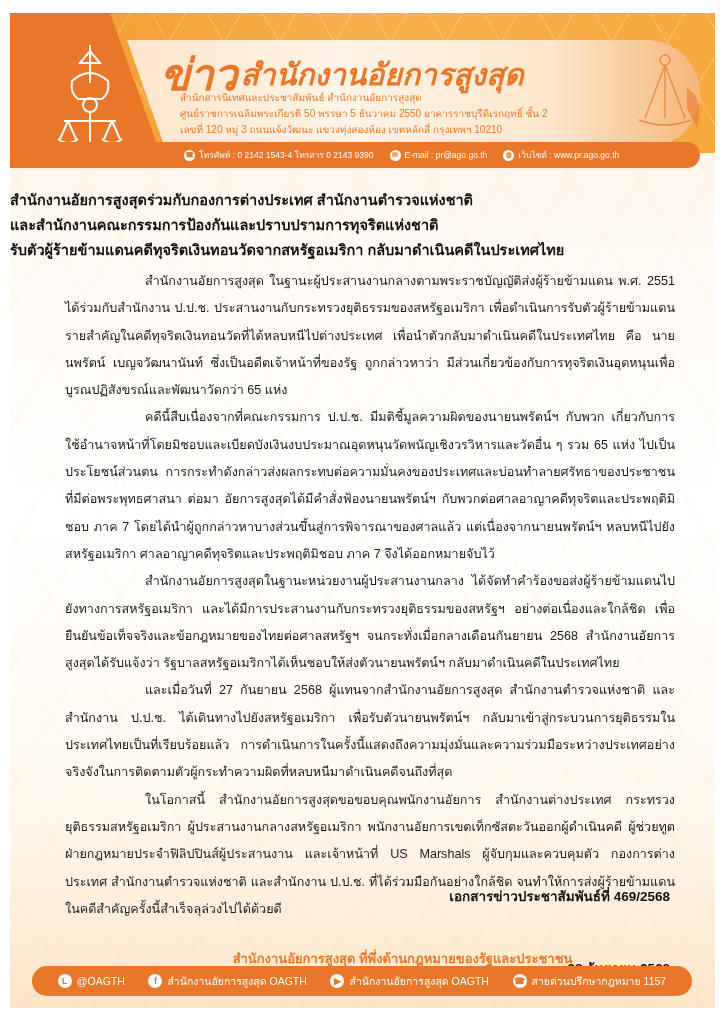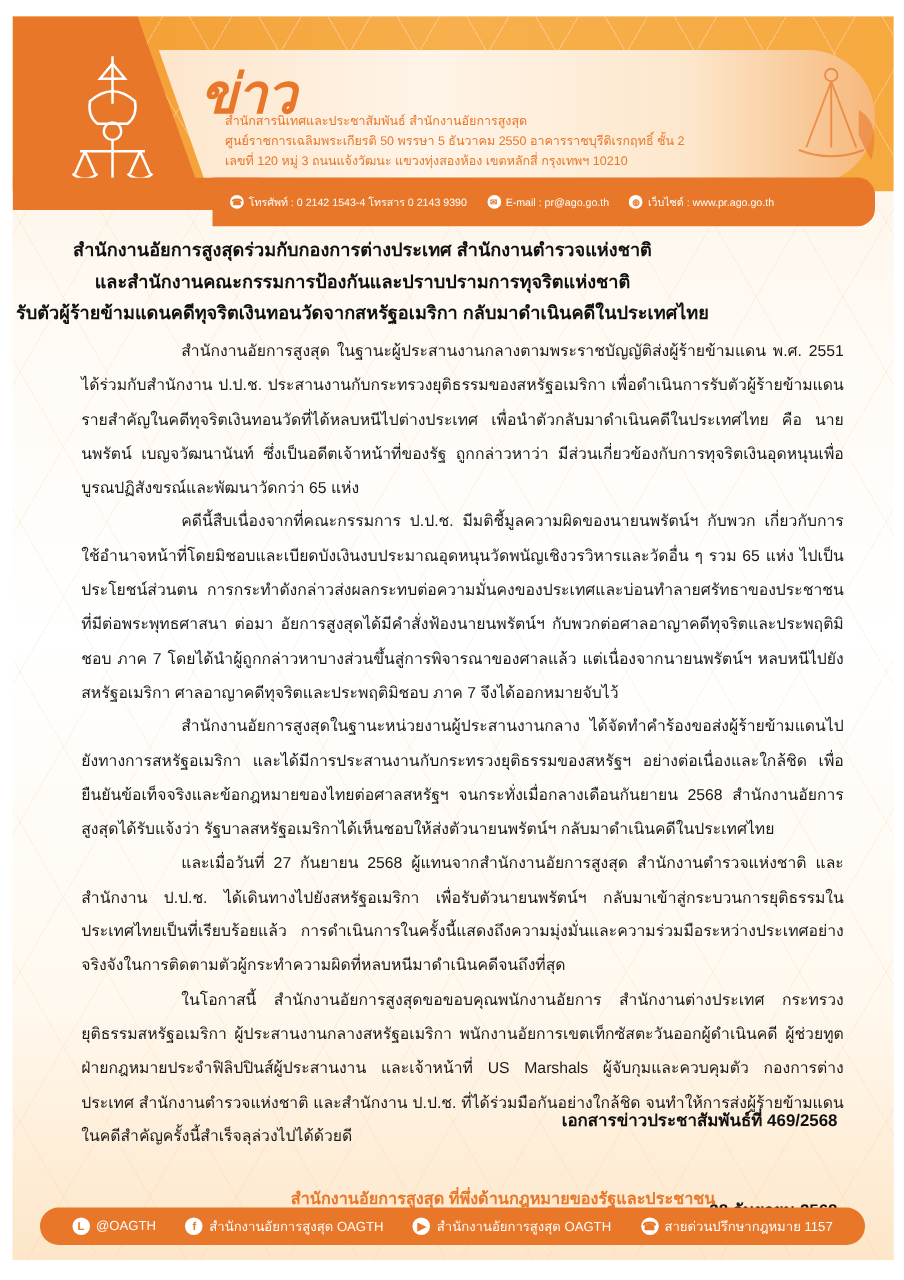--- a/index.html
+++ b/index.html
@@ -52,37 +52,37 @@
     position: absolute; left: 150px; top: 26px;
     display: flex; align-items: center; color: #e8772a; font-weight: bold; font-style: italic;
   }
   .brand-big { font-size: 44px; letter-spacing: -1px; font-family: "DejaVu Sans", sans-serif; }
   .brand-rest { font-size: 30px; margin-left: 4px; font-family: "DejaVu Sans", sans-serif; }
   .header-sub {
     position: absolute; left: 170px; top: 77px; color: #e8772a; font-size: 10px; line-height: 16px;
     font-family: "Liberation Sans", sans-serif;
   }
   .contact-bar {
-    position: absolute; left: 160px; top: 129px; width: 530px; height: 39px;
+    position: absolute; left: 160px; top: 129px; width: 530px; height: 26px;
     background: #e8772a; border-radius: 0 14px 14px 0;
     display: flex; align-items: center; gap: 16px; padding-left: 14px;
     color: #fff; font-size: 8.5px; font-family: "Liberation Sans", sans-serif;
   }
   .contact-left-tail {
     position: absolute; left: 0; top: 129px; width: 200px; height: 26px; background: #e8772a;
     border-radius: 0 0 0 0;
     clip-path: polygon(0 0, 100% 0, 100% 100%, 0 100%);
   }
   .ci { display: flex; align-items: center; gap: 4px; white-space: nowrap; }
   .ci-icon { width: 11px; height: 11px; border-radius: 50%; background: #fff; color: #e8772a; font-size: 7px;
     display: inline-flex; align-items: center; justify-content: center; font-weight: bold; }
 
   
   .headline {
-    position: absolute; left: 0; width: 560px; text-align: center;
+    position: absolute; left: 0; width: 560px; text-align: left;
     font-family: "Liberation Sans", sans-serif; font-weight: bold; font-size: 14.5px; color: #111;
   }
 
   
   .body-text {
     position: absolute; left: 55px; top: 255px; width: 610px;
     font-family: "Liberation Sans", sans-serif; font-size: 12.6px; line-height: 27.3px; color: #1a1a1a;
     text-align: justify;
   }
   .para { text-indent: 80px; }
@@ -139,20 +139,21 @@
       <line x1="40" y1="17" x2="20" y2="70"></line>
       <line x1="40" y1="17" x2="60" y2="70"></line>
       <line x1="40" y1="17" x2="40" y2="70"></line>
       <path d="M14 72 Q40 82 66 72"></path>
     </g>
     <path d="M62 40 Q80 50 72 80 Q66 70 62 60 Z" fill="#e8772a" opacity="0.8"></path>
   </svg>
 
   <div class="brand-title">
     <span class="brand-big">ข่าว</span>
+    <span class="brand-rest">สำนักงานอัยการสูงสุด</span>
   </div>
 
   <div class="header-sub">
     <div>สำนักสารนิเทศและประชาสัมพันธ์ สำนักงานอัยการสูงสุด</div>
     <div>ศูนย์ราชการเฉลิมพระเกียรติ 50 พรรษา 5 ธันวาคม 2550 อาคารราชบุรีดิเรกฤทธิ์ ชั้น 2</div>
     <div>เลขที่ 120 หมู่ 3 ถนนแจ้งวัฒนะ แขวงทุ่งสองห้อง เขตหลักสี่ กรุงเทพฯ 10210</div>
   </div>
 
   <div class="contact-left-tail"></div>
   <div class="contact-bar">

